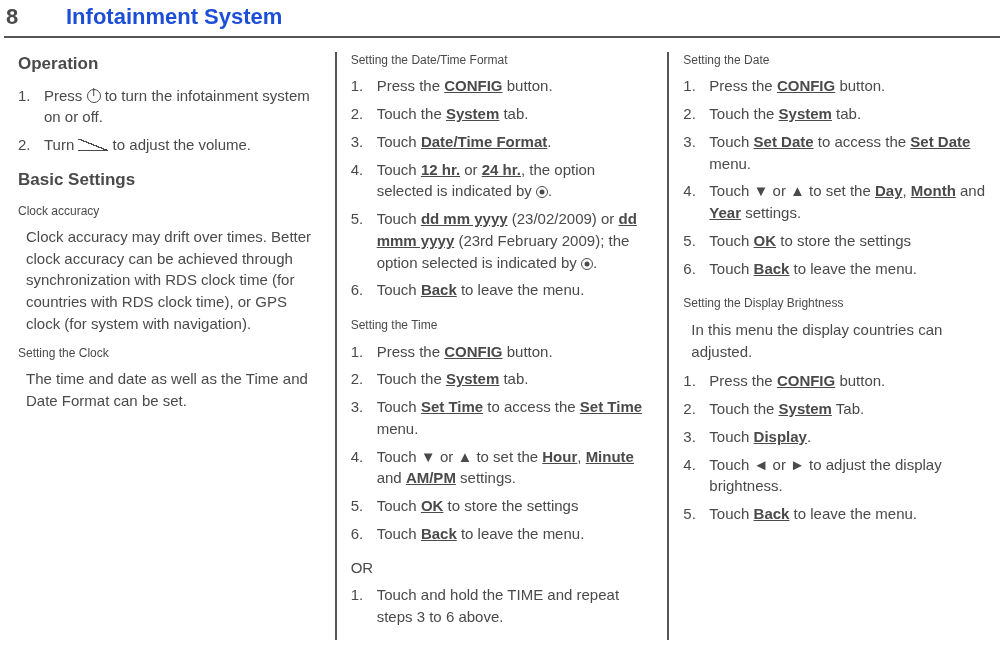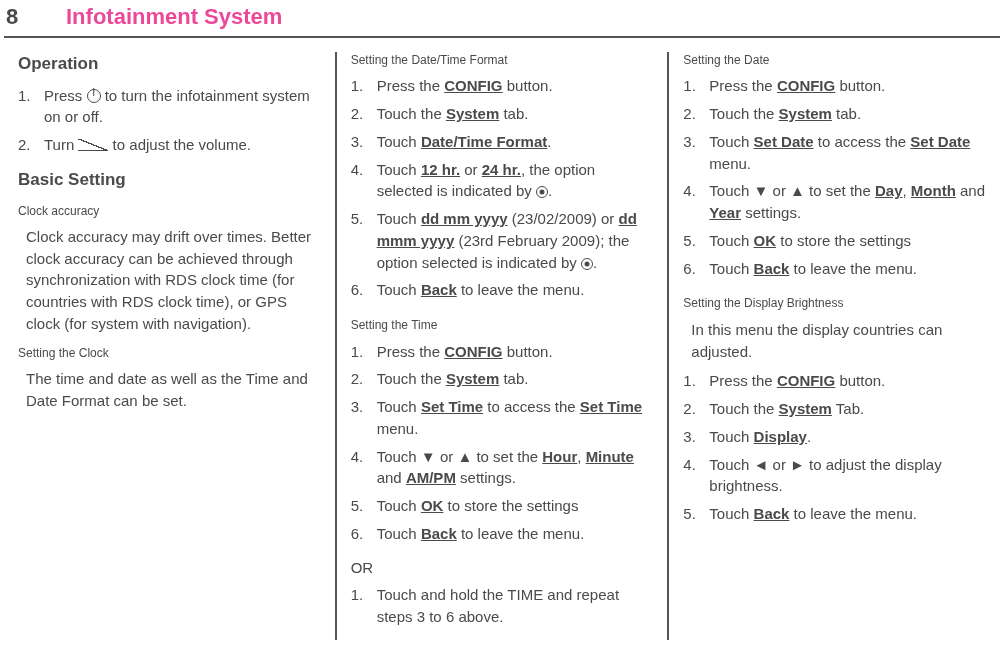--- a/index.html
+++ b/index.html
@@ -24,21 +24,21 @@
   }
   .header-line .pnum {
     font-size:22px;
     font-weight:bold;
     color:#4a4a4a;
     width:60px;
   }
   .header-line .ptitle {
     font-size:22px;
     font-weight:bold;
-    color:#ec4899;
+    color:#1d4ed8;
   }
   .columns {
     display:flex;
     padding: 14px 4px 0 4px;
   }
   .col {
     flex:1 1 0;
     padding: 0 14px;
     font-size:15px;
     line-height:1.45;
@@ -144,21 +144,21 @@
         <li>
           <span class="num">1.</span>
           <span>Press </span><span class="icon-power"></span><span> to turn the infotainment system on or off.</span>
         </li>
         <li>
           <span class="num">2.</span>
           <span>Turn </span><span class="icon-ramp"></span><span>  to adjust the volume.</span>
         </li>
       </ol>
 
-      <h2 class="sec">Basic Setting</h2>
+      <h2 class="sec">Basic Settings</h2>
       <h3 class="sub">Clock accuracy</h3>
       <p class="para">Clock accuracy may drift over times. Better clock accuracy can be achieved through synchronization with RDS clock time (for countries with RDS clock time), or GPS clock (for system with navigation).</p>
 
       <h3 class="sub">Setting the Clock</h3>
       <p class="para">The time and date as well as the Time and Date Format can be set.</p>
     </div>
 
     <div class="sep"></div>
 
     <div class="col">

